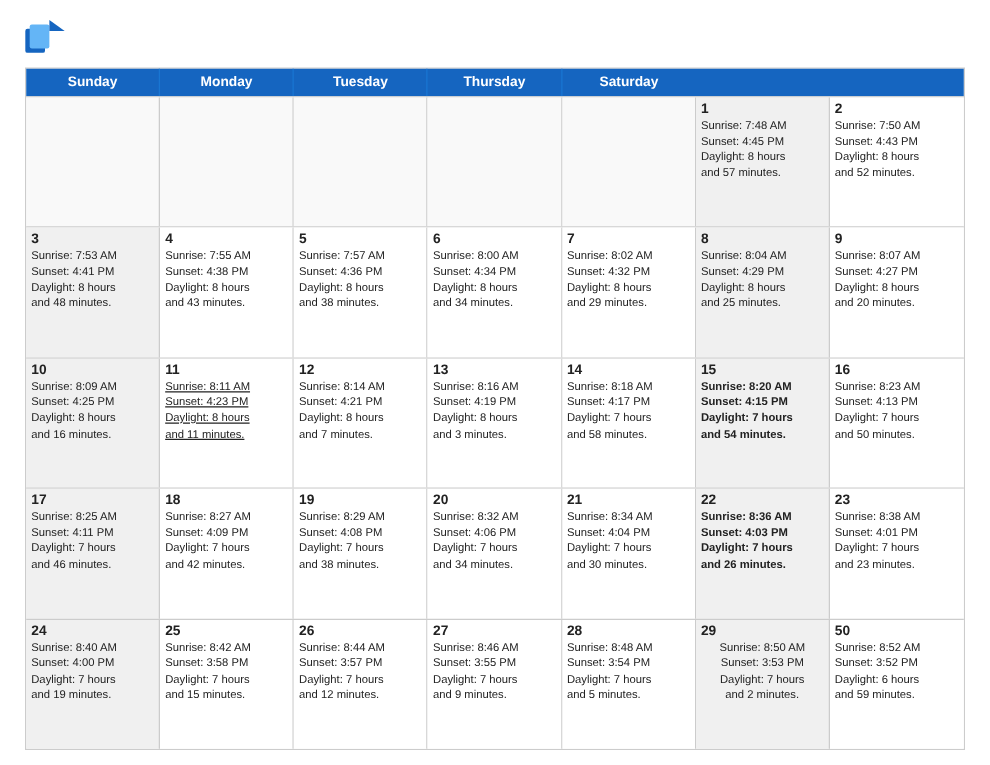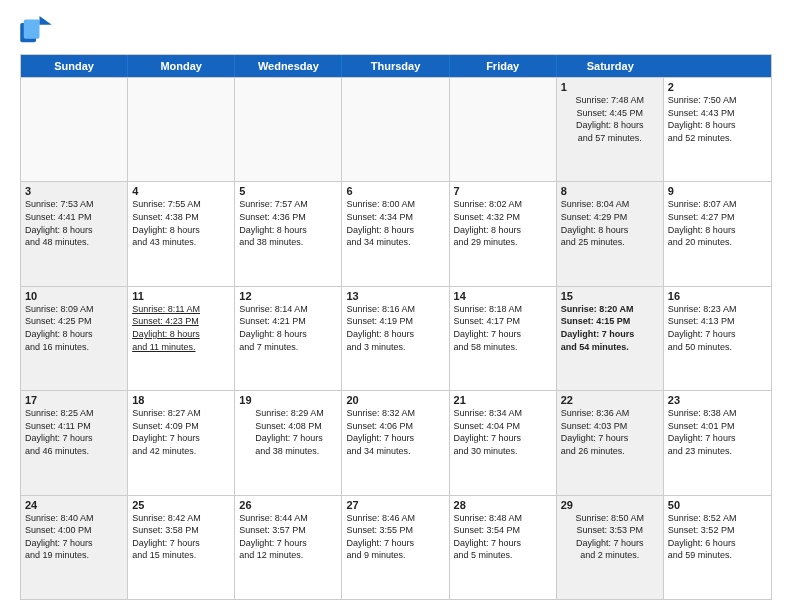--- a/index.html
+++ b/index.html
@@ -128,35 +128,34 @@
     <div class="title-block">
       <div class="month-title"></div>
       <div class="location"></div>
     </div>
   </div>
 
   <div class="calendar">
     <div class="cal-header">
     <div class="cal-header-cell">Sunday</div>
         <div class="cal-header-cell">Monday</div>
-        <div class="cal-header-cell">Wednesday</div>
+        <div class="cal-header-cell">Tuesday</div>
         <div class="cal-header-cell">Thursday</div>
-        <div class="cal-header-cell">Friday</div>
         <div class="cal-header-cell">Saturday</div>
       </div>
     <div class="cal-body">
     <div class="cal-row">
           <div class="cal-cell empty"></div>
           <div class="cal-cell empty"></div>
           <div class="cal-cell empty"></div>
           <div class="cal-cell empty"></div>
           <div class="cal-cell empty"></div>
           <div class="cal-cell shaded">
             <span class="day-num">1</span>
-            <div class="day-info" style="white-space: pre-line; text-align: center;">Sunrise: 7:48 AM
+            <div class="day-info" style="white-space: pre-line;">Sunrise: 7:48 AM
 Sunset: 4:45 PM
 Daylight: 8 hours
 and 57 minutes.</div>
           </div>
           <div class="cal-cell">
             <span class="day-num">2</span>
             <div class="day-info" style="white-space: pre-line;">Sunrise: 7:50 AM
 Sunset: 4:43 PM
 Daylight: 8 hours
 and 52 minutes.</div>
@@ -274,42 +273,42 @@
           </div>
           <div class="cal-cell">
             <span class="day-num">18</span>
             <div class="day-info" style="white-space: pre-line;">Sunrise: 8:27 AM
 Sunset: 4:09 PM
 Daylight: 7 hours
 and 42 minutes.</div>
           </div>
           <div class="cal-cell">
             <span class="day-num">19</span>
-            <div class="day-info" style="white-space: pre-line; margin-left: 16px;">Sunrise: 8:29 AM
+            <div class="day-info" style="white-space: pre-line;">Sunrise: 8:29 AM
 Sunset: 4:08 PM
 Daylight: 7 hours
 and 38 minutes.</div>
           </div>
           <div class="cal-cell">
             <span class="day-num">20</span>
             <div class="day-info" style="white-space: pre-line;">Sunrise: 8:32 AM
 Sunset: 4:06 PM
 Daylight: 7 hours
 and 34 minutes.</div>
           </div>
           <div class="cal-cell">
             <span class="day-num">21</span>
             <div class="day-info" style="white-space: pre-line;">Sunrise: 8:34 AM
 Sunset: 4:04 PM
 Daylight: 7 hours
 and 30 minutes.</div>
           </div>
           <div class="cal-cell shaded">
             <span class="day-num">22</span>
-            <div class="day-info" style="white-space: pre-line;">Sunrise: 8:36 AM
+            <div class="day-info" style="white-space: pre-line; font-weight: bold;">Sunrise: 8:36 AM
 Sunset: 4:03 PM
 Daylight: 7 hours
 and 26 minutes.</div>
           </div>
           <div class="cal-cell">
             <span class="day-num">23</span>
             <div class="day-info" style="white-space: pre-line;">Sunrise: 8:38 AM
 Sunset: 4:01 PM
 Daylight: 7 hours
 and 23 minutes.</div>

